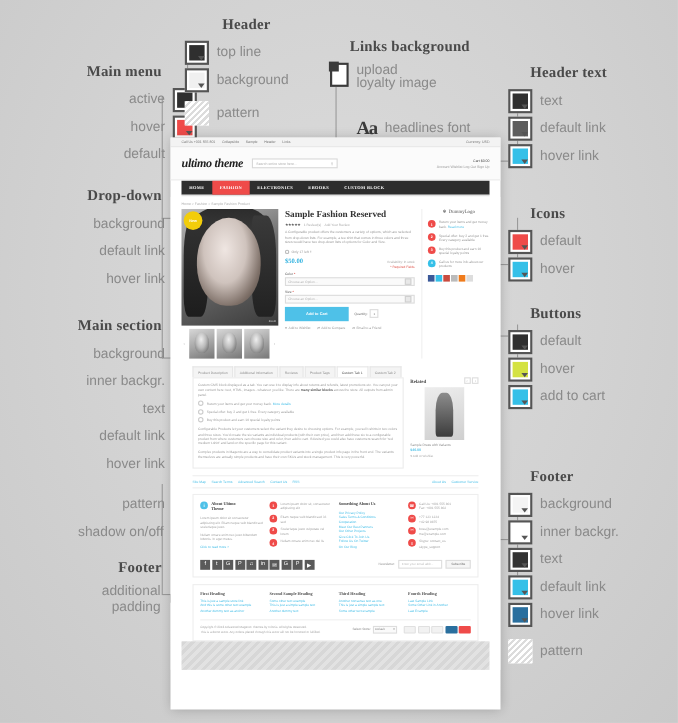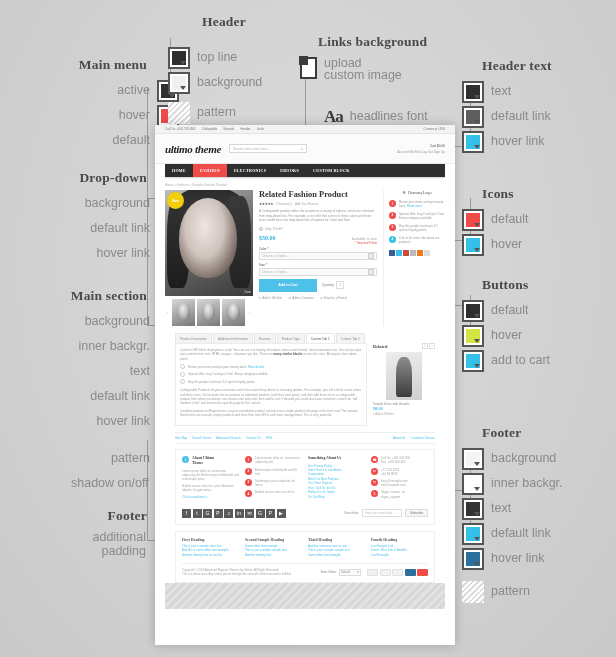--- a/index.html
+++ b/index.html
@@ -419,21 +419,21 @@
         <span class="st t"></span>
         <span class="bar"></span>
         <span class="ar b"></span>
         <span class="st b"></span>
       </span>
     </div>
   </div>
 
   <div class="hdr-col">
     <div class="grp-title">Header</div>
-    <div class="stack" style="margin-top:16px;text-align:center;">
+    <div class="stack" style="margin-top:6px;text-align:center;">
       <div class="row">
         <span class="sw">
             <i style="background:#2f2f2f"></i>
           </span>
         <span class="lbl">top line</span>
       </div>
       <div class="row">
         <span class="sw">
             <i style="background:#f0f0f0"></i>
           </span>
@@ -448,21 +448,21 @@
 
   <div class="pg-col">
     <div class="grp-title" style="padding-left:18px;">Links background</div>
     <div class="row" style="margin-top:7px;align-items:flex-start;height:auto;">
       <span class="doc-icon">
         <span class="pg"></span>
         <span class="fold"></span>
       </span>
       <span class="lbl" style="line-height:12px;">
         <span>upload</span><br>
-        <span>custom image</span>
+        <span>loyalty image</span>
       </span>
     </div>
     <div class="row" style="margin-top:24px;padding-left:24px;">
       <span class="aa">Aa</span>
       <span class="lbl">headlines font</span>
     </div>
   </div>
 
   <div class="right-col" style="top:58px;">
     <div class="grp-title">Header text</div>
@@ -631,21 +631,21 @@
                 <i class="f"></i>
               </span>
             <span class="m-thumb">
                 <i class="f"></i>
               </span>
             <span class="ar">›</span>
           </div>
         </div>
 
         <div class="m-info">
-          <div class="m-ptitle">Related Fashion Product</div>
+          <div class="m-ptitle">Sample Fashion Reserved</div>
           <div class="m-rate">
             <span class="stars">★★★★★</span>
             <span>1 Review(s)</span>
             <span>Add Your Review</span>
           </div>
           <div class="m-desc">A Configurable product offers the customers a variety of options, which are selected from drop-down lists. For example, a tee shirt that comes in three colors and three sizes would have two drop-down lists of options for Color and Size.</div>
           <div class="m-instock">
             <span class="c"></span>
             <span>Only 17 left !!</span>
           </div>

